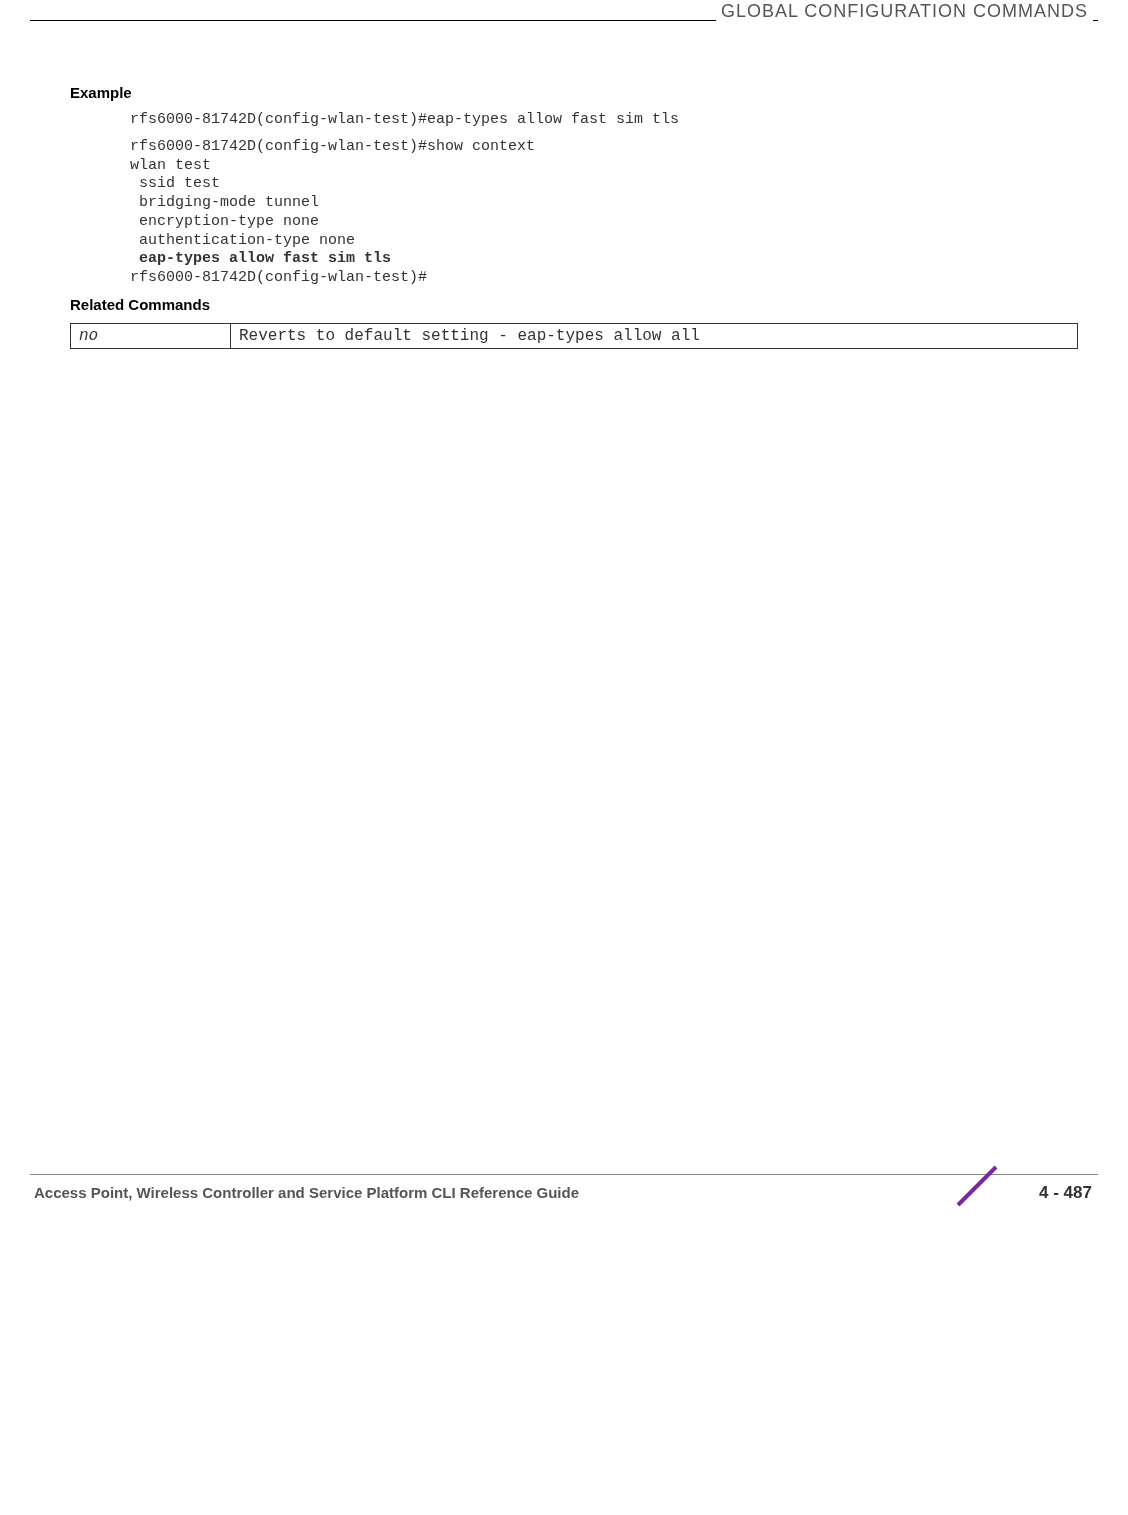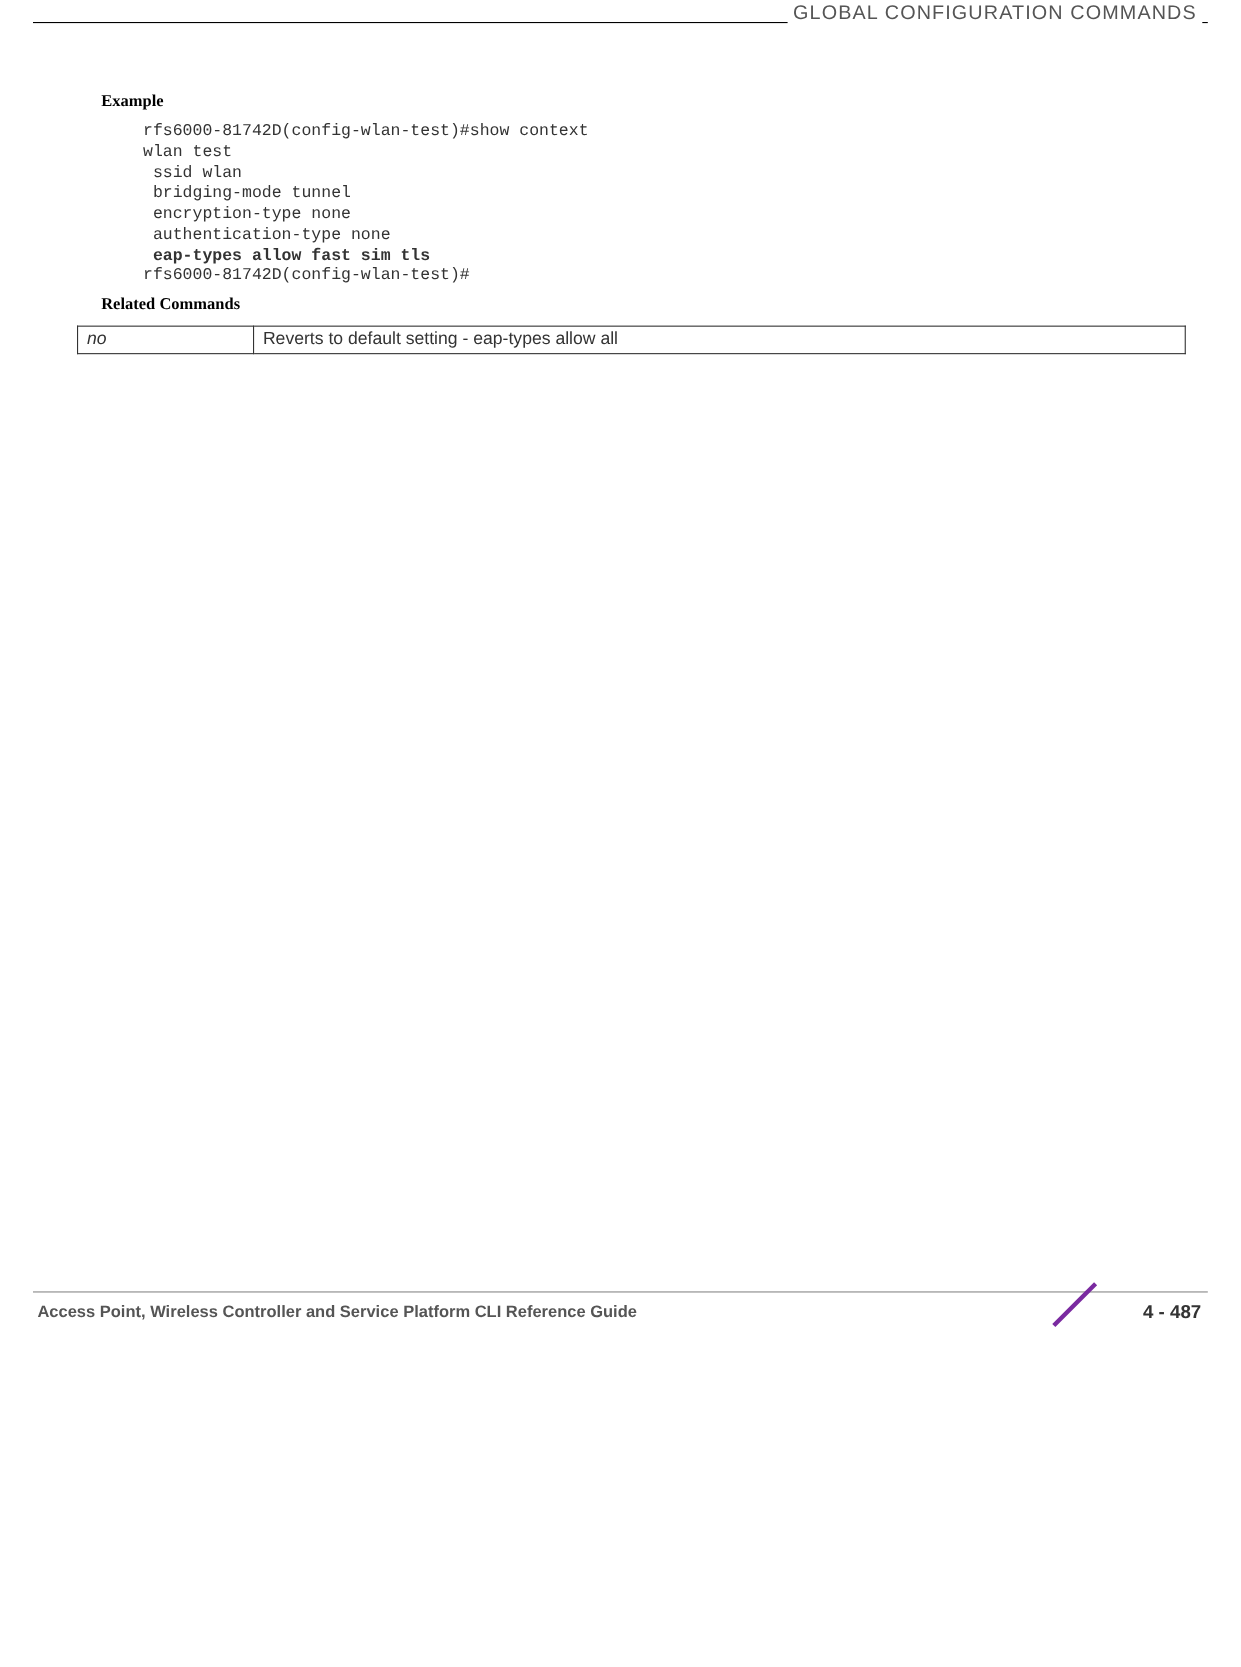--- a/index.html
+++ b/index.html
@@ -1,49 +1,50 @@
 <!DOCTYPE html>
 <html><head>
   <meta charset="utf-8">
   <style>
     * { margin: 0; padding: 0; box-sizing: border-box; }
     html, body { width: 1128px; height: 1515px; background: #fff; font-family: Arial, Helvetica, sans-serif; color: #000; }
     .page { position: relative; width: 1128px; height: 1233px; }
     .header-rule { position: absolute; top: 20px; left: 30px; right: 30px; border-top: 1.5px solid #000; }
     .header-title { position: absolute; top: 1px; right: 35px; background: #fff; padding: 0 5px; font-family: "Trebuchet MS", "Arial Narrow", sans-serif; font-size: 18px; letter-spacing: 1px; color: #555; font-weight: 400; }
     .content { position: absolute; top: 80px; left: 70px; right: 50px; }
-    .section-heading { font-family: Liberation Serif, serif; font-size: 15px; font-weight: 700; color: #000; margin-bottom: 10px; margin-top: 4px; margin-left: 22px; }
+    .section-heading { font-family: Liberation Sans, sans-serif; font-size: 15px; font-weight: 700; color: #000; margin-bottom: 10px; margin-top: 4px; }
     .code-block { font-family: "Courier New", Courier, monospace; font-size: 15px; line-height: 1.25; color: #333; white-space: pre; margin-left: 60px; margin-bottom: 8px; }
     .code-bold { font-weight: 700; text-align: center; }
     .related-table { width: 100%; border-collapse: collapse; margin-top: 6px; }
-    .related-table td { border: 1px solid #333; padding: 3px 8px; font-family: Liberation Sans, sans-serif; font-size: 16px; color: #333; vertical-align: top; }
+    .related-table td { border: 1px solid #333; padding: 3px 8px; font-family: Liberation Mono, monospace; font-size: 16px; color: #333; vertical-align: top; }
     .cmd-cell { width: 160px; font-style: italic; color: #e85c1f; }
     .footer { position: absolute; left: 30px; right: 30px; bottom: 28px; height: 30px; font-weight: bold; }
     .footer-text { font-family: "Trebuchet MS", Arial, sans-serif; font-size: 15px; color: #555; position: absolute; left: 4px; bottom: 4px; }
     .footer-page { font-family: "Trebuchet MS", Arial, sans-serif; font-size: 17px; color: #333; position: absolute; right: 6px; bottom: 2px; }
     .footer-rule { position: absolute; left: 0; right: 0; bottom: 30px; border-top: 1px solid #888; }
     .footer-slash { position: absolute; right: 90px; bottom: -2px; }
     .footer-slash svg { display: block; }
   </style>
 </head>
 <body>
 
 <div class="page">
 
   <div class="header-rule"></div>
   <div class="header-title">GLOBAL CONFIGURATION COMMANDS</div>
 
   <div class="content">
 
     <div class="section-heading">Example</div>
 
+    <div class="code-block"><span>rfs6000-81742D(config-wlan-test)#eap-types allow fast sim tls</span></div>
 
     <div class="code-block"><span>rfs6000-81742D(config-wlan-test)#show context</span>
 <span>wlan test</span>
-<span> ssid wlan</span>
+<span> ssid test</span>
 <span> bridging-mode tunnel</span>
 <span> encryption-type none</span>
 <span> authentication-type none</span>
 <span class="code-bold"> eap-types allow fast sim tls</span>
 <span>rfs6000-81742D(config-wlan-test)#</span></div>
 
     <div class="section-heading">Related Commands</div>
 
     <table class="related-table">
       <tbody>

